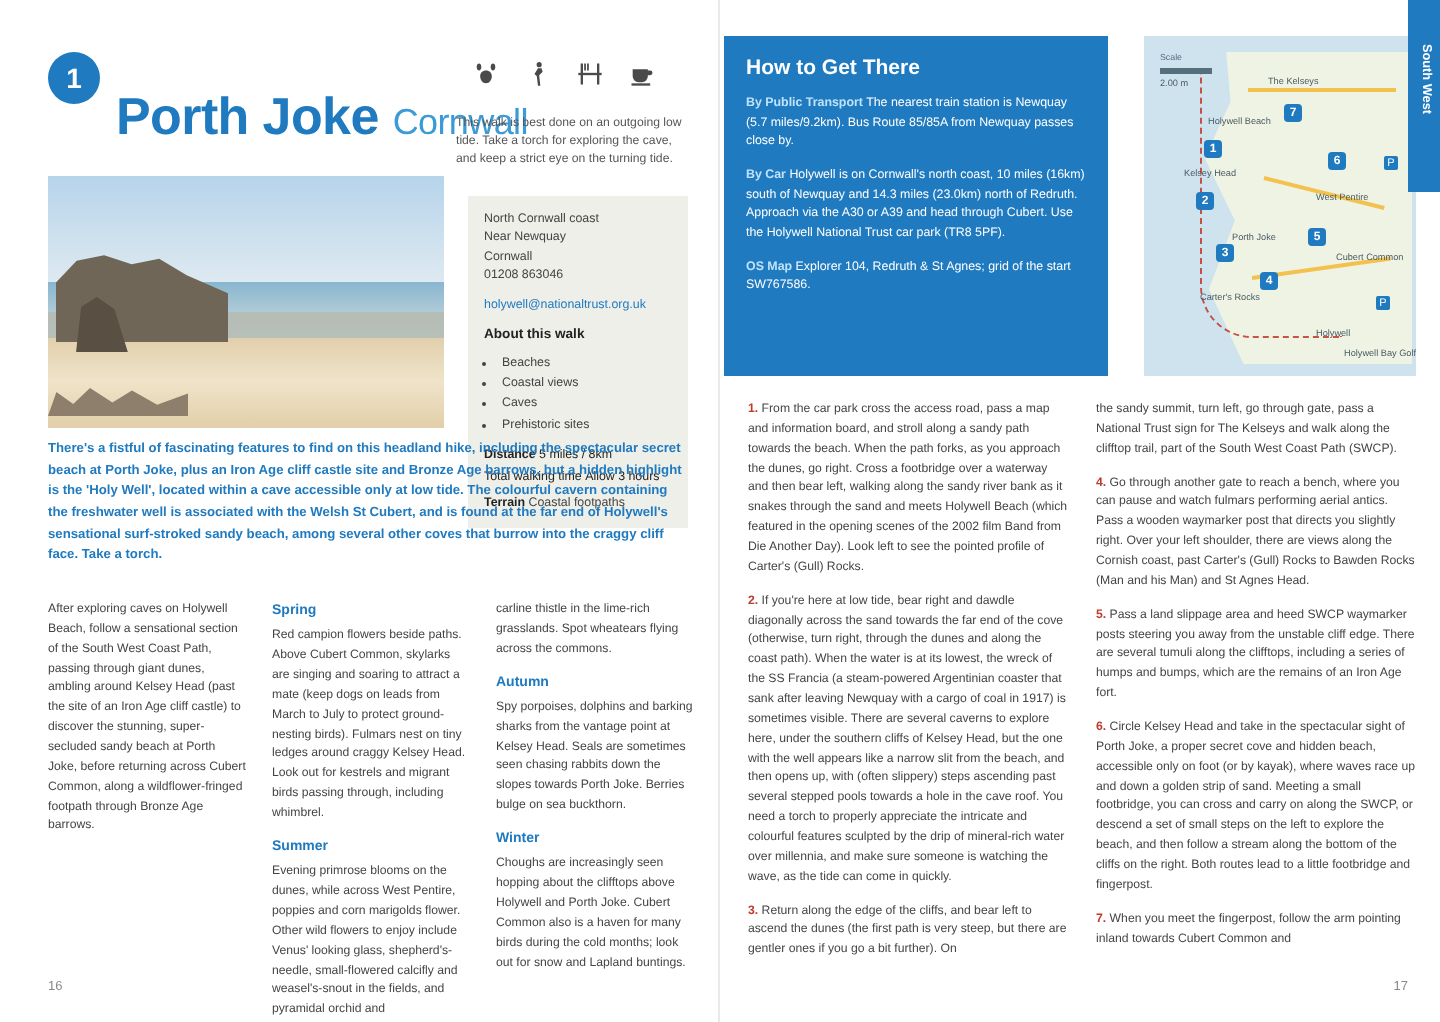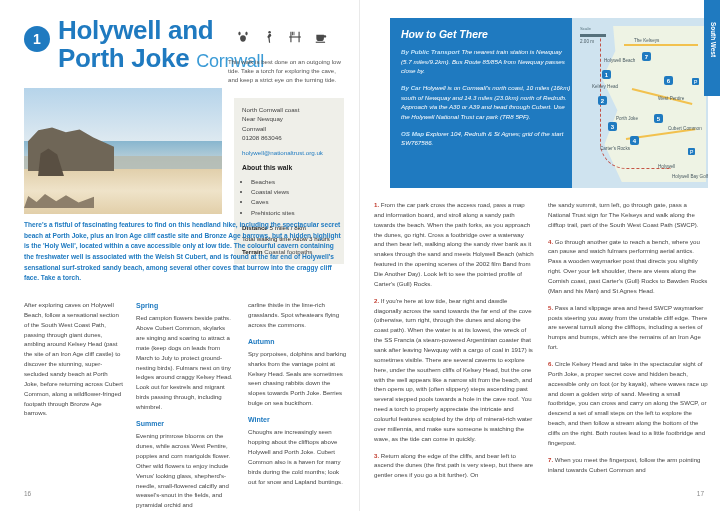--- a/index.html
+++ b/index.html
@@ -90,22 +90,22 @@
   .col{width:99px;font-size:6.1px;line-height:1.62;color:#444;}
   .col p{margin:0 0 6px 0;}
   .col h5{margin:0 0 2px 0;font-size:7px;color:#1f7ac0;}
 
   .folio-left{position:absolute;left:24px;bottom:14px;font-size:6.5px;color:#888;}
 
   
   .right-page{position:absolute;left:360px;top:0;width:360px;height:511px;background:#fff;}
 
   .howto{
-    position:absolute;left:30px;top:18px;width:192px;height:170px;
-    background:#1f7ac0;color:#fff;padding:10px 11px;box-sizing:border-box;font-style:italic;
+    position:absolute;left:2px;top:18px;width:192px;height:170px;
+    background:#1f7ac0;color:#fff;padding:10px 11px;box-sizing:border-box;
   }
   .howto h3{margin:0 0 7px 0;font-size:10.5px;}
   .howto p{margin:0 0 7px 0;font-size:6.2px;line-height:1.56;}
   .howto b{color:#bfe3fb;}
 
   .map{
     position:absolute;left:212px;top:18px;width:136px;height:170px;
     background:#dfeaf1;overflow:hidden;
   }
   .map .sea{position:absolute;inset:0;background:#cfe3ef;}
@@ -151,21 +151,21 @@
 </head>
 <body>
 
 <div class="page">
 
   <div class="left-page">
 
     <div class="walk-badge">1</div>
 
     <div class="walk-title">
-      <span>Holywell and</span><br>
+      <br>
       <span>Porth Joke</span>
       <span class="county">Cornwall</span>
     </div>
 
     <div class="icon-row">
       <span>
         <svg width="14" height="14" viewBox="0 0 24 24">
             <path fill="#4a4a4a" d="M4 6c0-2 1-3 2-3s2 1 2 3-1 3-2 3-2-1-2-3zm12 0c0-2 1-3 2-3s2 1 2 3-1 3-2 3-2-1-2-3zM7 14c0-3 2-5 5-5s5 2 5 5c0 3-2 6-5 6s-5-3-5-6z"></path>
           </svg>
       </span>

